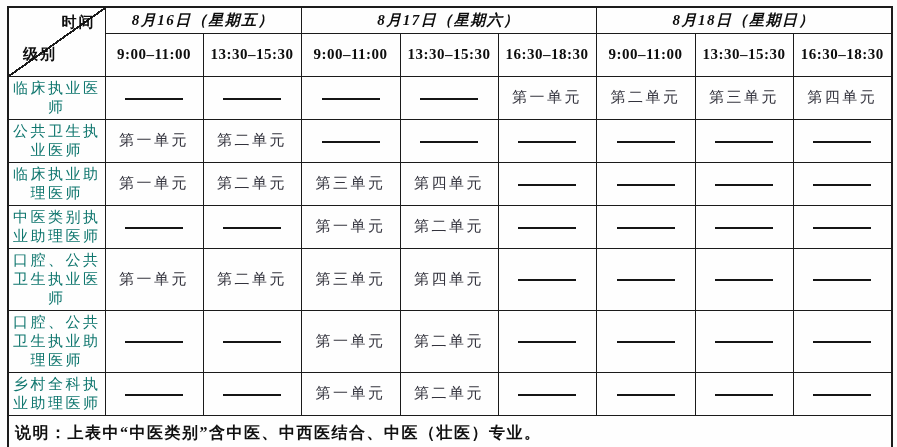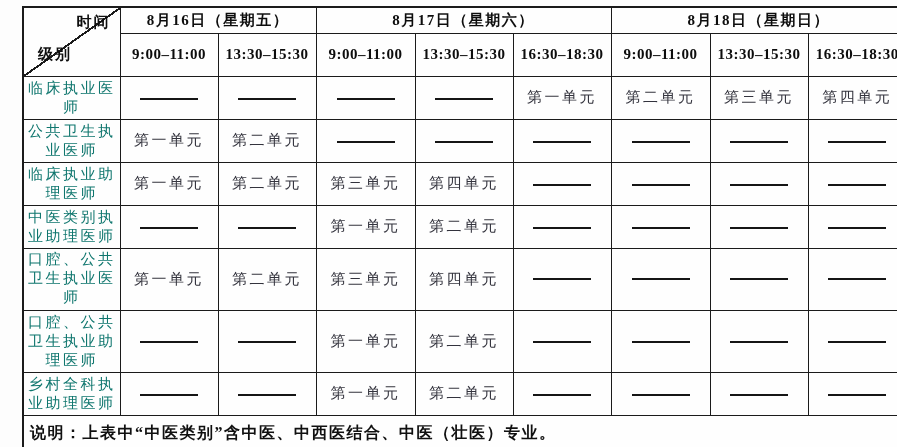--- a/index.html
+++ b/index.html
@@ -4,21 +4,21 @@
 <style>
   * { box-sizing: border-box; }
   html, body {
     margin: 0; padding: 0;
     width: 897px; height: 447px;
     background: #fdfdfd;
     font-family: "Liberation Serif", "DejaVu Serif", serif;
   }
   .page {
     width: 897px; height: 446px;
-    padding: 6px 22px;
+    padding: 6px 7px;
   }
   table.schedule {
     border-collapse: collapse;
     table-layout: fixed;
     width: 884px;
     background: #fefefe;
     border: 2px solid #1b1b1b;
   }
   table.schedule th, table.schedule td {
     border: 1px solid #1b1b1b;
@@ -26,20 +26,21 @@
     vertical-align: middle;
     padding: 2px 3px;
     overflow: hidden;
   }
   
   thead tr.date-row { height: 26px; }
   thead tr.time-row { height: 43px; margin-left: 32px; }
   .date-th {
     font-size: 15px; font-weight: bold; color: #0d0d0d;
     letter-spacing: 1.5px;
+    font-style: italic;
   }
   .time-th {
     font-size: 15px; font-weight: bold; color: #0d0d0d;
     letter-spacing: 0.5px;
   }
   
   .corner {
     position: relative;
     padding: 0;
     background: linear-gradient(to bottom right,
@@ -54,21 +55,21 @@
   }
   .corner .corner-bottom {
     position: absolute; bottom: 12px; left: 14px;
     font-size: 15px; font-weight: bold; color: #0d0d0d; letter-spacing: 2px;
   }
   
   tbody tr:nth-child(1) { height: 42px; }
   tbody tr:nth-child(2) { height: 37px; }
   tbody tr:nth-child(3) { height: 42px; }
   tbody tr:nth-child(4) { height: 39px; }
-  tbody tr:nth-child(5) { height: 59px; font-family: Liberation Mono, monospace; }
+  tbody tr:nth-child(5) { height: 59px; }
   tbody tr:nth-child(6) { height: 60px; margin-left: 16px; }
   tbody tr:nth-child(7) { height: 38px; }
   td.label-td {
     text-align: left;
     font-size: 15px; color: #0f766e;
     letter-spacing: 2.5px;
     line-height: 19px;
     padding: 2px 2px 2px 5px;
   }
   td.unit-td {

